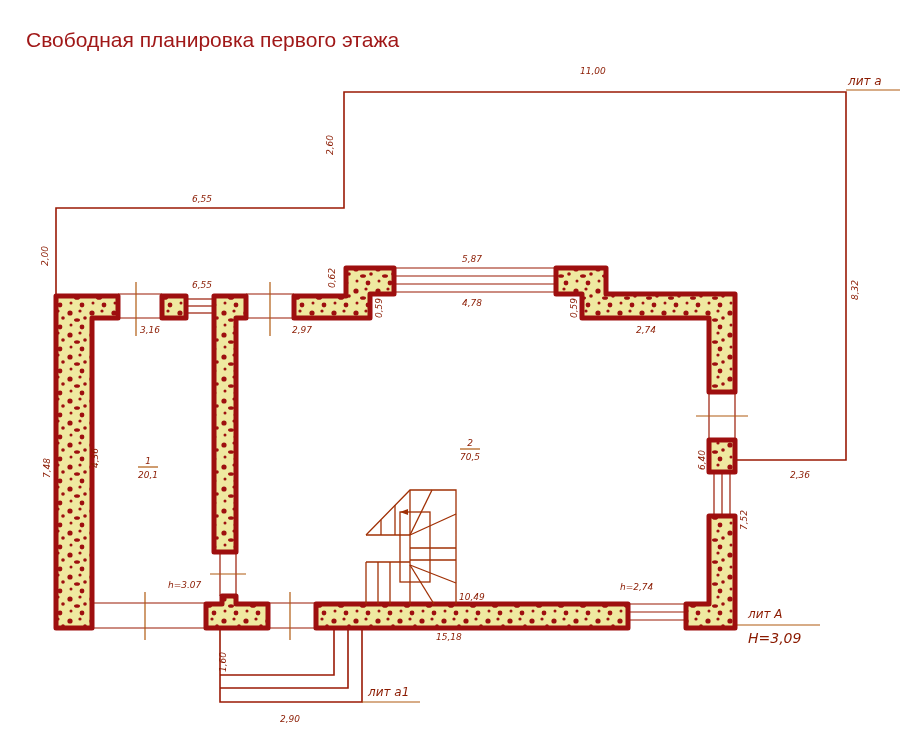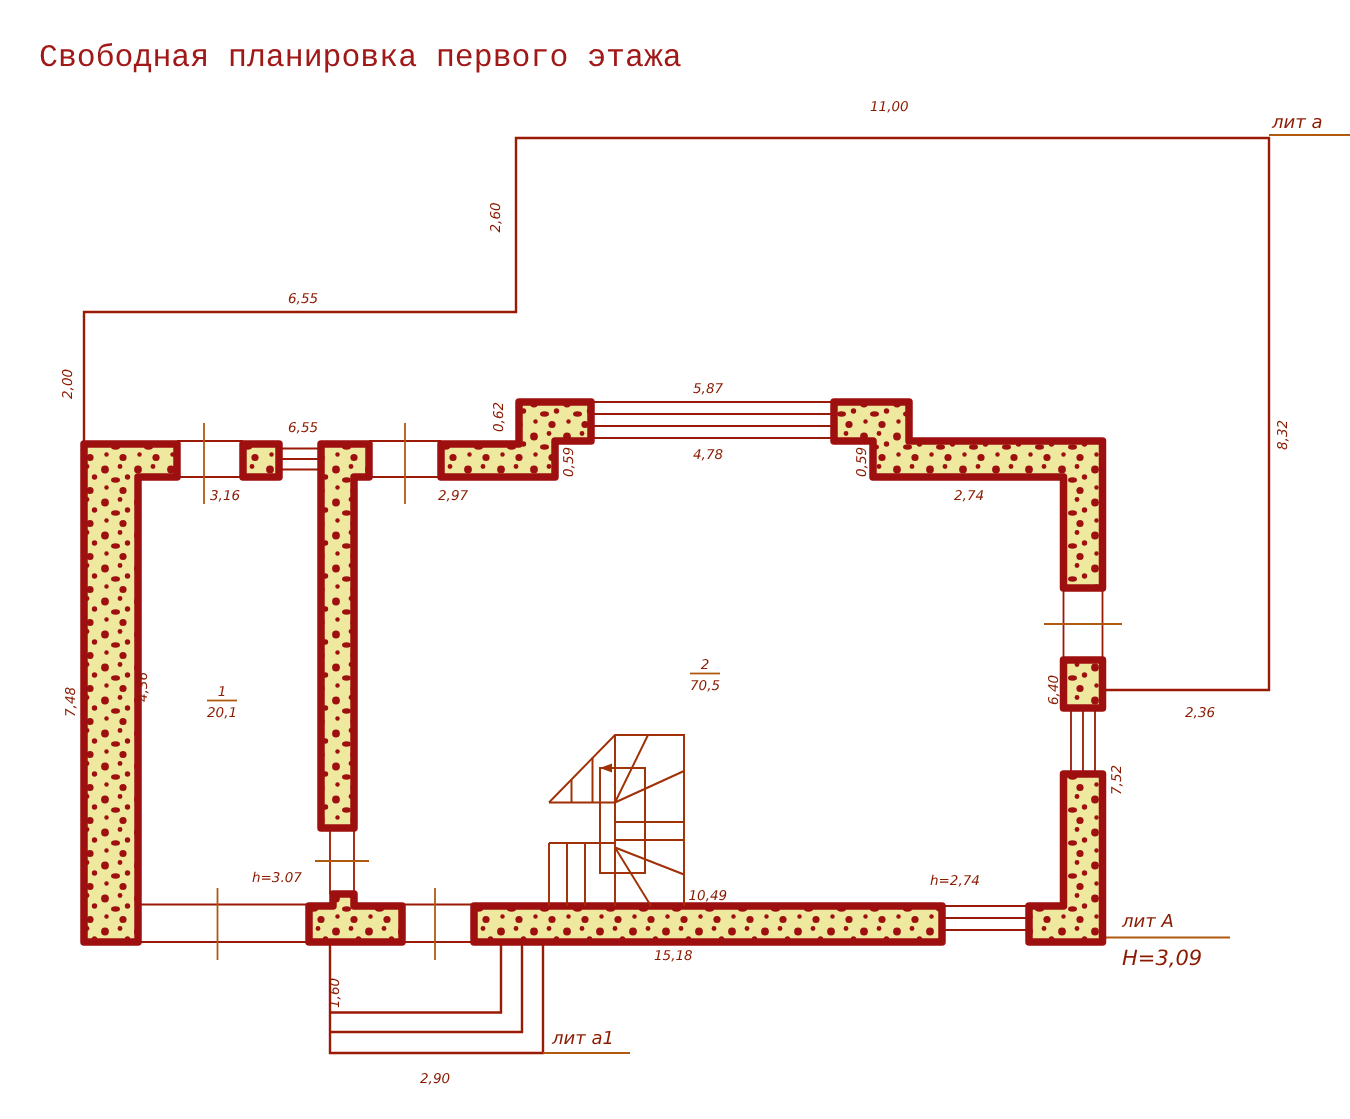--- a/index.html
+++ b/index.html
@@ -1,19 +1,19 @@
 <!DOCTYPE html>
 <html><head>
 <meta charset="utf-8">
 <style>
   html, body { margin: 0; padding: 0; background: #ffffff; }
   body { width: 900px; height: 746px; position: relative; overflow: hidden; }
   .title {
     position: absolute; left: 26px; top: 28px;
-    font-family: Liberation Mono, monospace; font-size: 21px;
+    font-family: Liberation Sans, sans-serif; font-size: 21px;
     color: #a01818; letter-spacing: 0px;
   }
   svg { position: absolute; left: 0; top: 0; }
   .dim { font-family: "DejaVu Sans", sans-serif; font-style: italic; font-size: 9px; fill: #8a1a00; }
   .lbl { font-family: "DejaVu Sans", sans-serif; font-style: italic; font-size: 12px; fill: #8a1a00; }
   .lblbig { font-family: "DejaVu Sans", sans-serif; font-style: italic; font-size: 14px; fill: #8a1a00; }
   .wall { fill: url(#stone); stroke: #9e0f0f; stroke-width: 5; stroke-linejoin: round; }
   .ln { stroke: #9a1a05; stroke-width: 1.6; fill: none; }
   .thin { stroke: #b05a10; stroke-width: 1.2; fill: none; }
   .win { stroke: #9a1a05; stroke-width: 1.2; }

